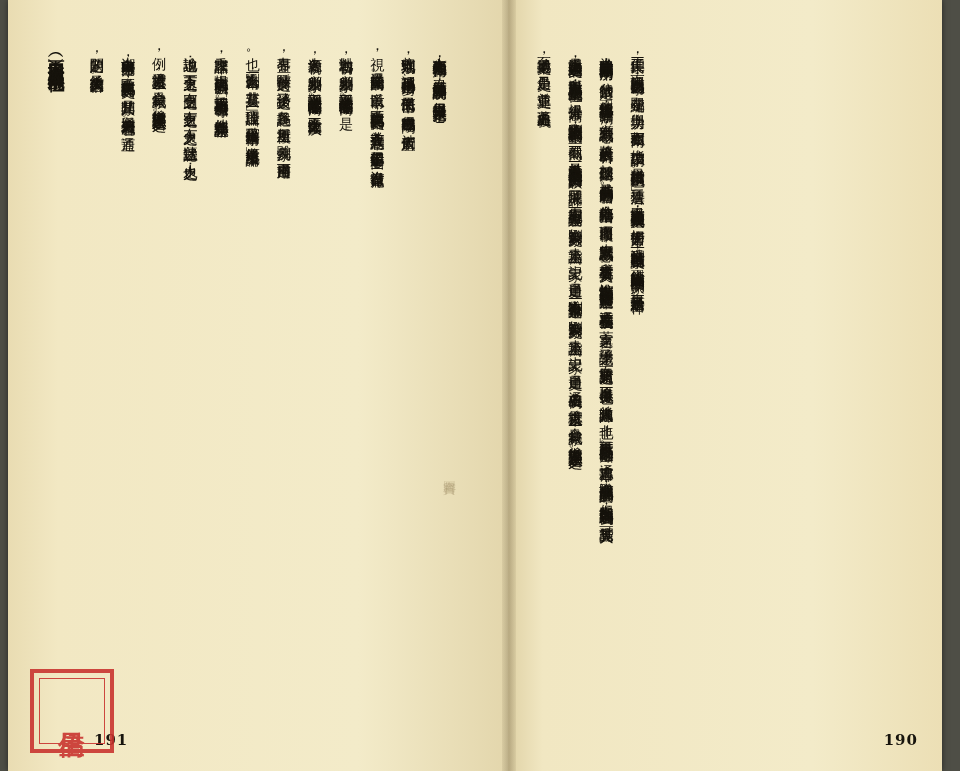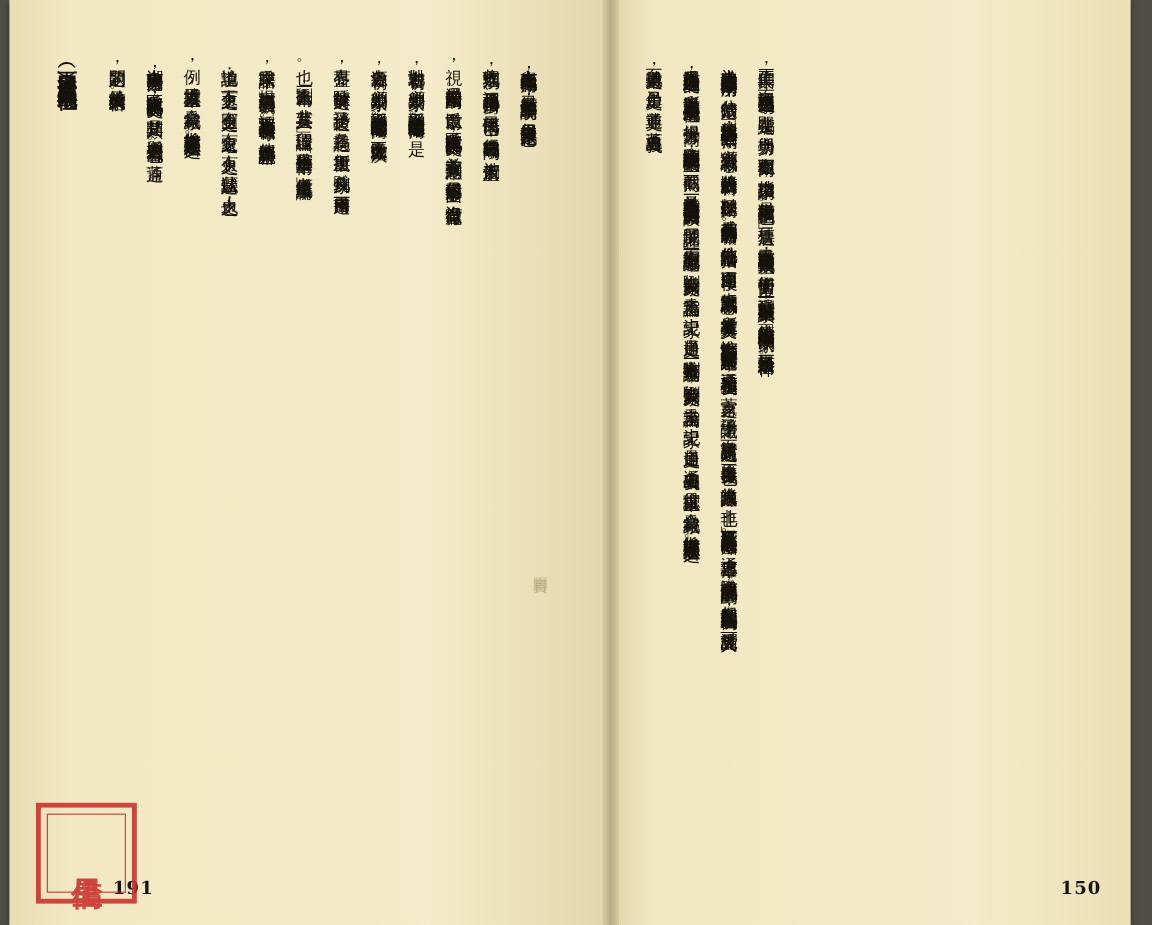--- a/index.html
+++ b/index.html
@@ -184,21 +184,21 @@
     <div class="colwrap" id="right-body">
       <div class="col vtext" style="height:640px;">正宗仰王氏，而誤執求知之功力以爲學，即在是編。學與功力，實相似而不同，指功力以謂學，是猶括稅泰以謂酒也。」這種看法，章氏已由考論史籍而推廣到其他，切學術方面主了，遺到當時一般以補苴藥績，鈔纂排比爲絕大學問的「漢學」家們，無異於給予了當頭一棒。</div>
       <div class="col vtext" style="height:640px;">由於章氏將史書編述工作的兩種不同功用，分的很清楚，他所認爲够得上稱「著述」的寫作，必須有「別識心裁」，將前人提供的材料，加以整理鎔鑄，成爲有義例的新的專門著籍。他在外篇論中指出：「自遷固而後，史家旣無別識心裁，所求者徒在其事其文。惟鄭樵稍有志乎求義」又在漂通篇自注中說過：「通志精要在乎義例，蓋一家之言，諸子之學識，而寓於諸史之規矩，原不以考據見長也。後人譏其踈陋，非也。」章氏可算是鄭樵身後的唯一知己。通志這部書，雖沒有完成他理想中的計劃，但章氏却鄭重他的編述義例，可謂能見其大。</div>
       <div class="col vtext" style="height:640px;">章氏是竭力主張繼述通史的，所以對司馬遷和鄭樵在史學上的地位，提得十分崇高。這和劉氏總推許斷代史的主張，截然不同，並且章氏進一步對劉知幾混淆了通史體例的錯誤，展開了批評。丙辰劄記有一條說道：「劉知幾六家分史，未爲寫論。史記一家，自是通史，亦唯劉劄有一條說道：「劉知幾六家分史，未爲寫論。史記一家，自是通史，通史各出義例，總貫古以來，合爲一家紀載，後世如鄭樵通志之類足以當之。</div>
       <div class="col vtext" style="height:640px;">至梁武帝通史，乃是集史，並非通史。蓋通史各出義</div>
     </div>
 
     <div class="watermark">圖書資料</div>
 
     <div class="pagenum" id="pagenum-left">191</div>
-    <div class="pagenum" id="pagenum-right">150</div>
+    <div class="pagenum" id="pagenum-right">190</div>
 
     <div class="seal">
       <div class="seal-inner"></div>
       <div class="seal-text">星僑</div>
     </div>
 
   </div>
 </div>
 
 </body></html>

